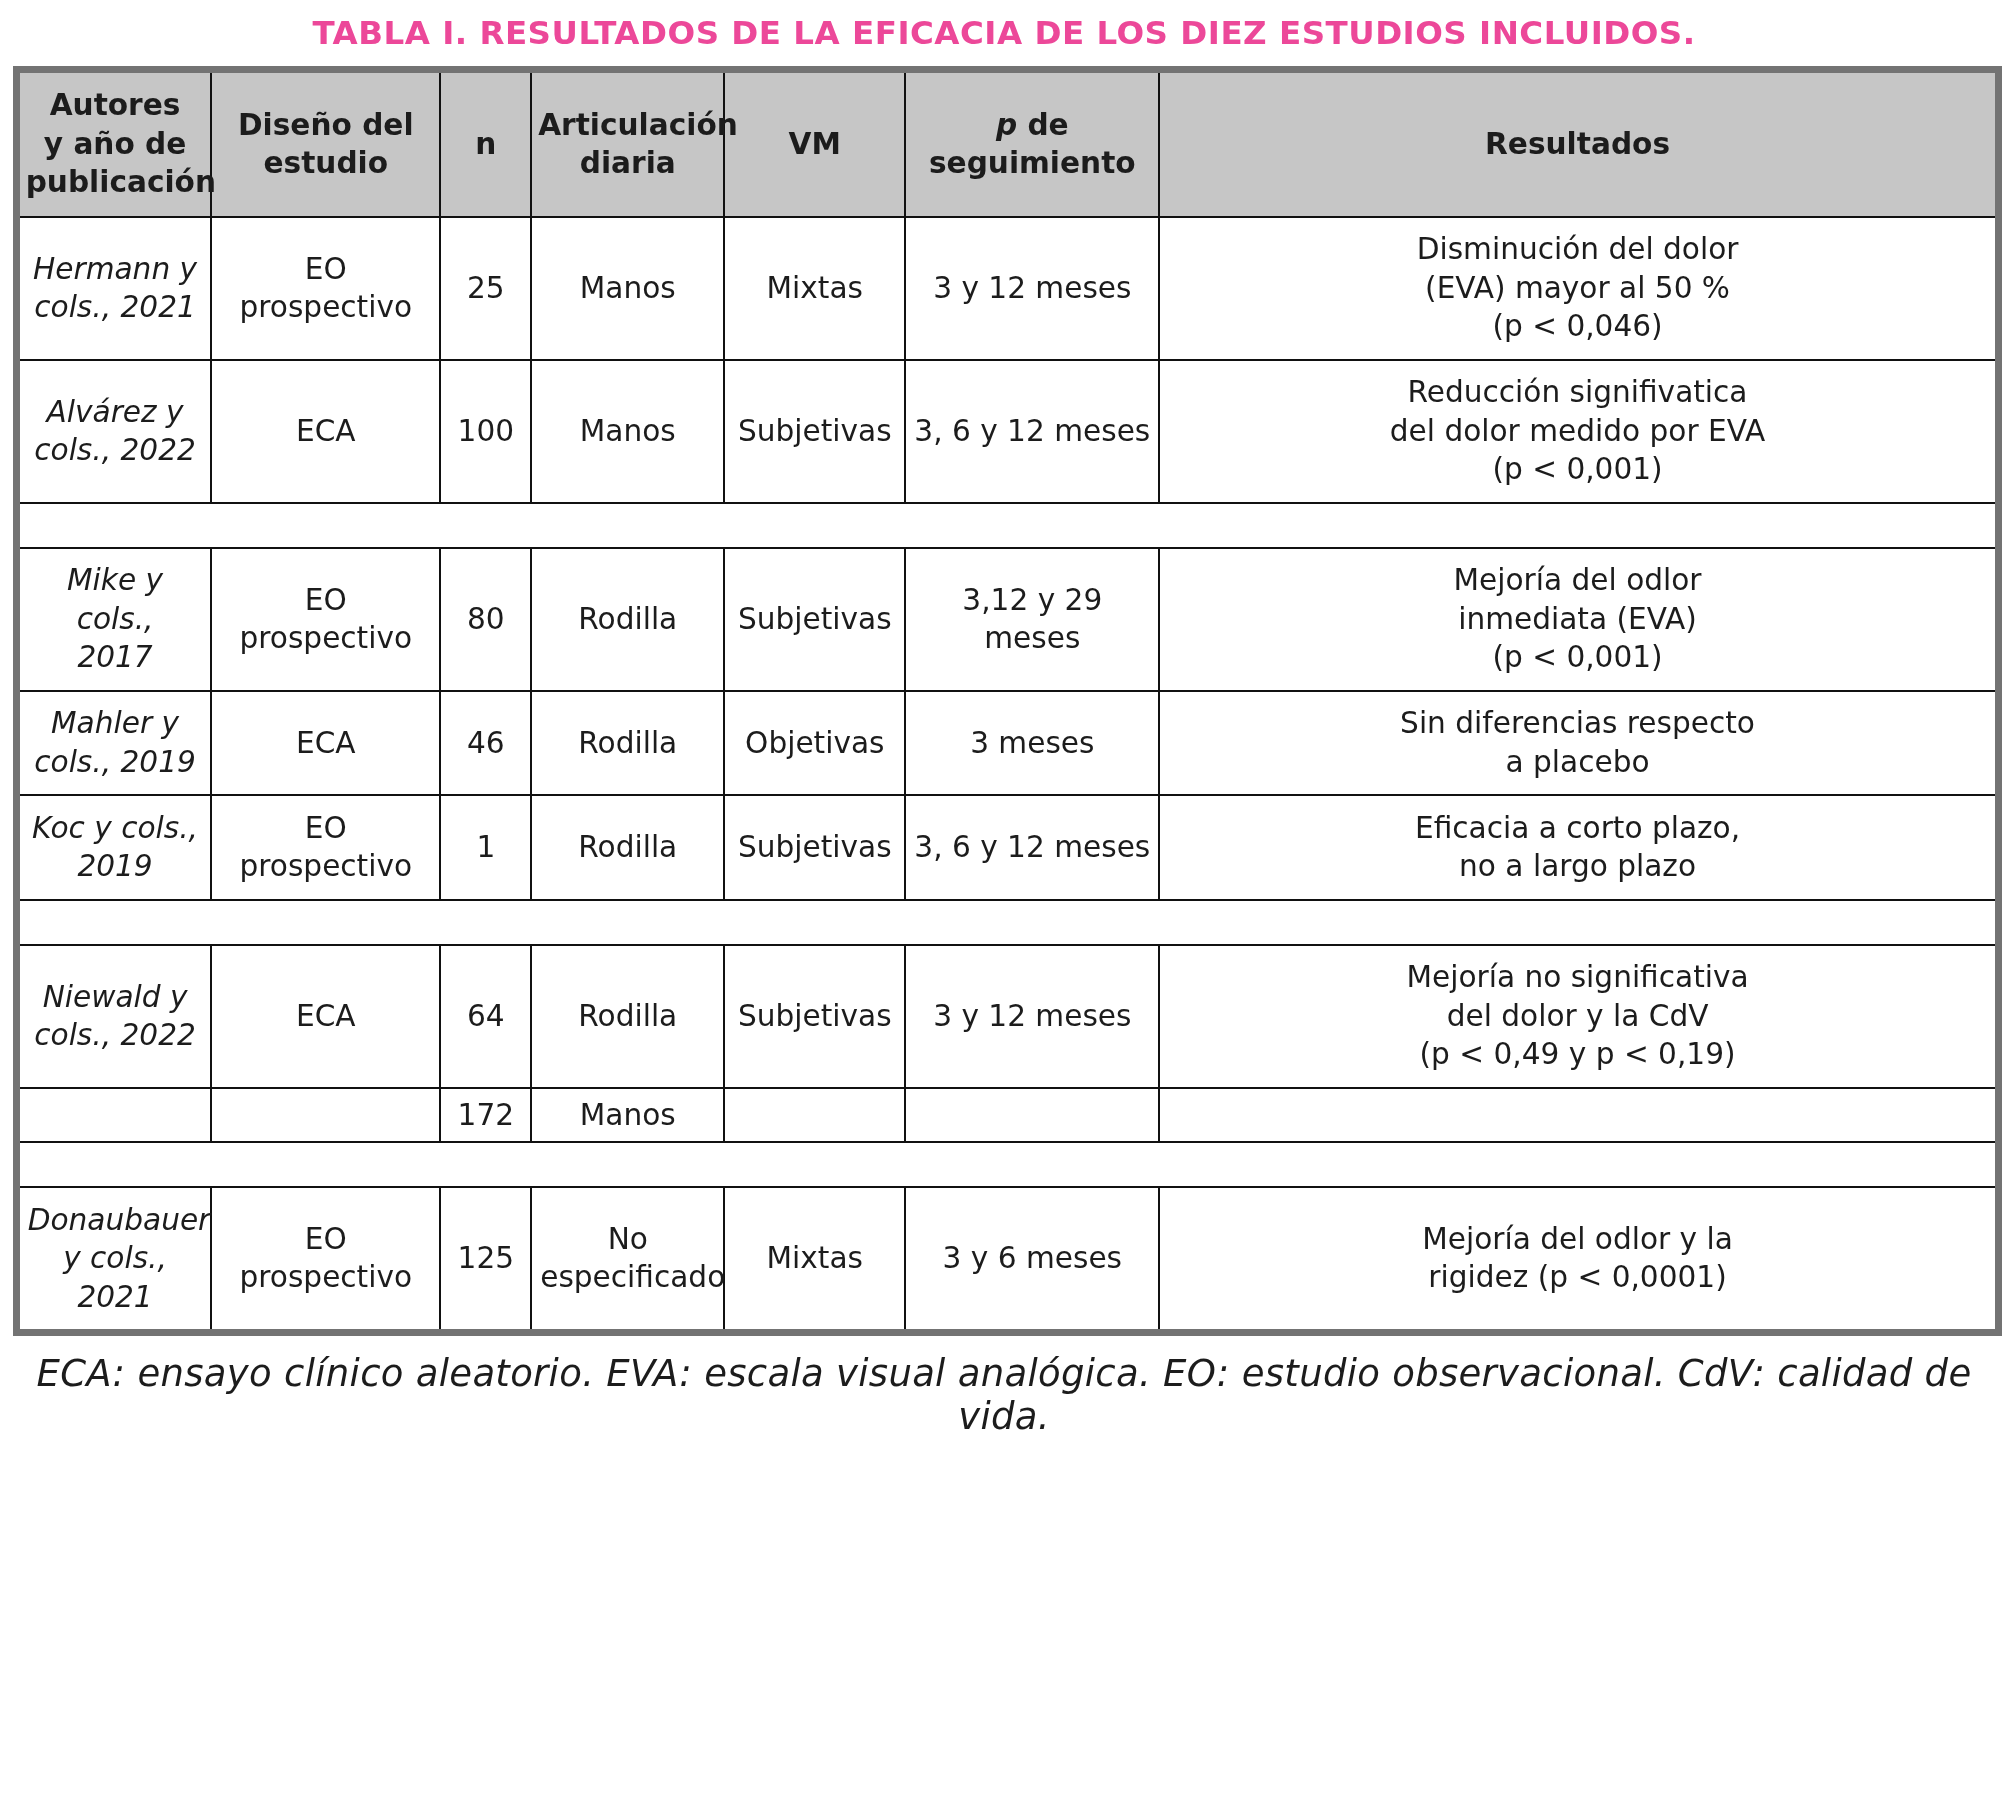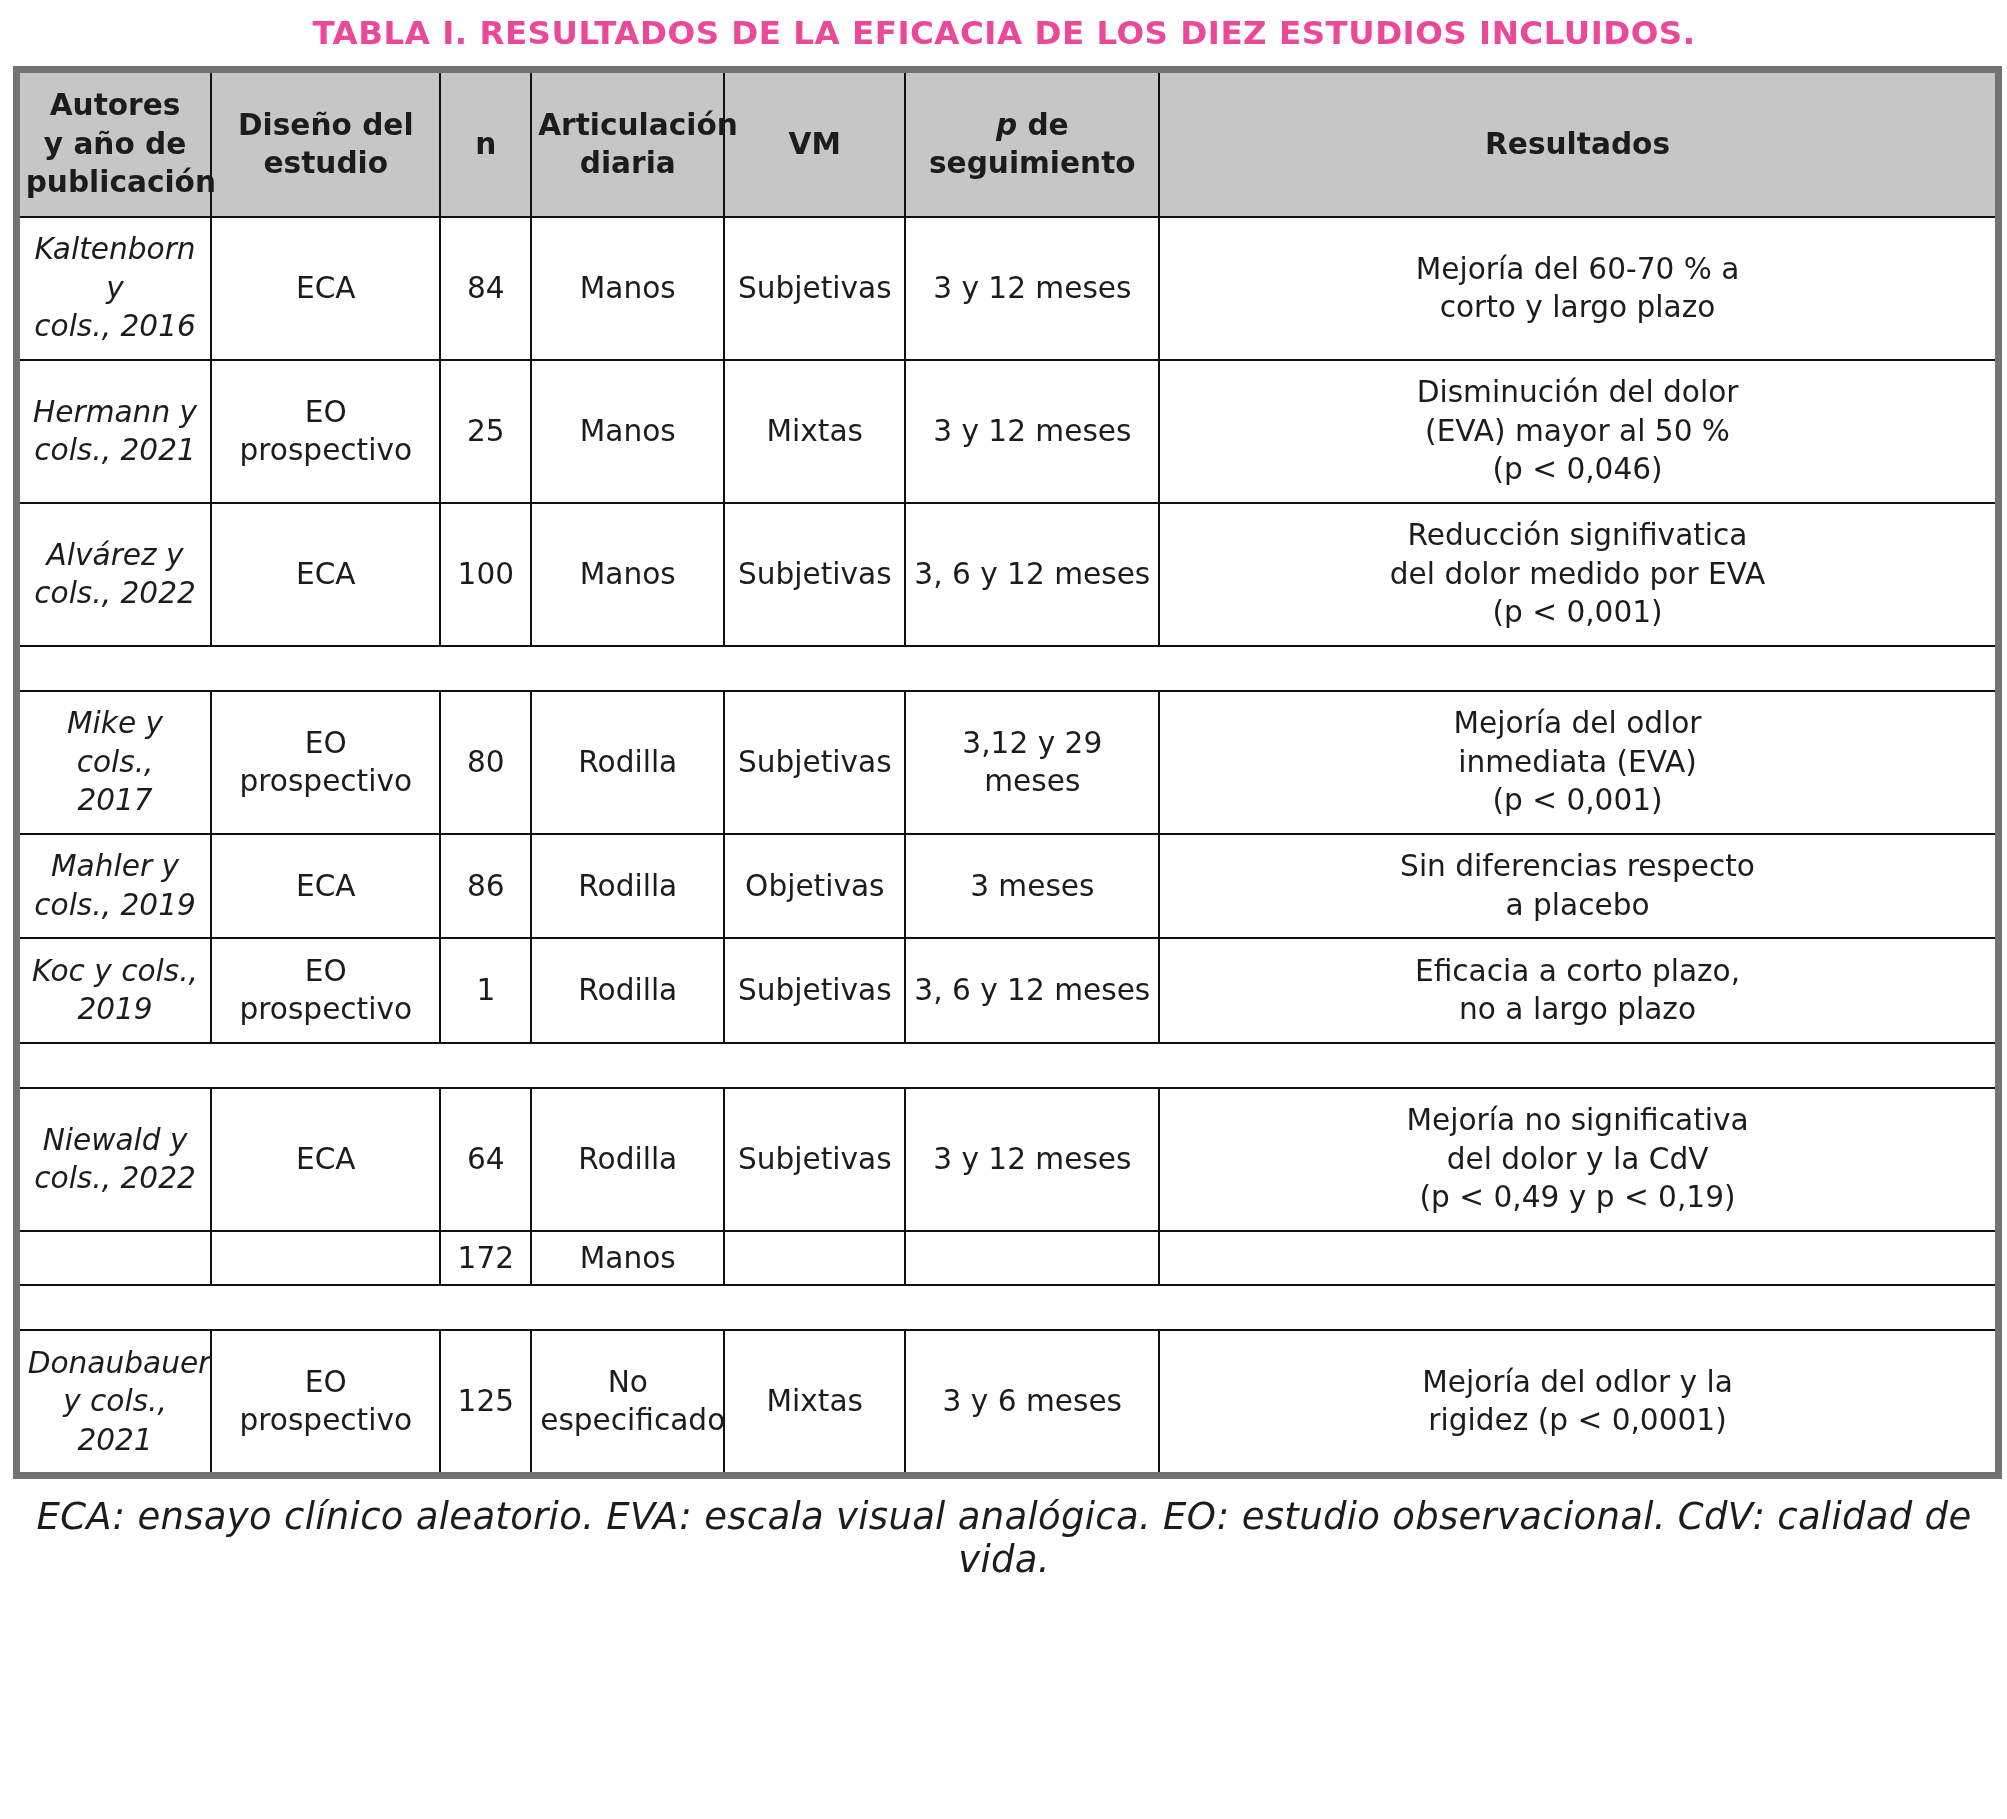--- a/index.html
+++ b/index.html
@@ -96,31 +96,20 @@
       <th>Articulación
 diaria</th>
       <th>VM</th>
       <th><span class="italic">p</span><span> de
 seguimiento</span></th>
       <th>Resultados</th>
     </tr>
   </thead>
   <tbody>
     <tr>
-      <td class="author">Kaltenborn y
-cols., 2016</td>
-      <td>ECA</td>
-      <td>84</td>
-      <td>Manos</td>
-      <td>Subjetivas</td>
-      <td>3 y 12 meses</td>
-      <td>Mejoría del 60-70 % a
-corto y largo plazo</td>
-    </tr>
-    <tr>
       <td class="author">Hermann y
 cols., 2021</td>
       <td>EO prospectivo</td>
       <td>25</td>
       <td>Manos</td>
       <td>Mixtas</td>
       <td>3 y 12 meses</td>
       <td>Disminución del dolor
 (EVA) mayor al 50 %
 (p &lt; 0,046)</td>
@@ -150,21 +139,21 @@
       <td>3,12 y 29
 meses</td>
       <td>Mejoría del odlor
 inmediata (EVA)
 (p &lt; 0,001)</td>
     </tr>
     <tr>
       <td class="author">Mahler y
 cols., 2019</td>
       <td>ECA</td>
-      <td>86</td>
+      <td>46</td>
       <td>Rodilla</td>
       <td>Objetivas</td>
       <td>3 meses</td>
       <td>Sin diferencias respecto
 a placebo</td>
     </tr>
     <tr>
       <td class="author">Koc y cols.,
 2019</td>
       <td>EO prospectivo</td>

